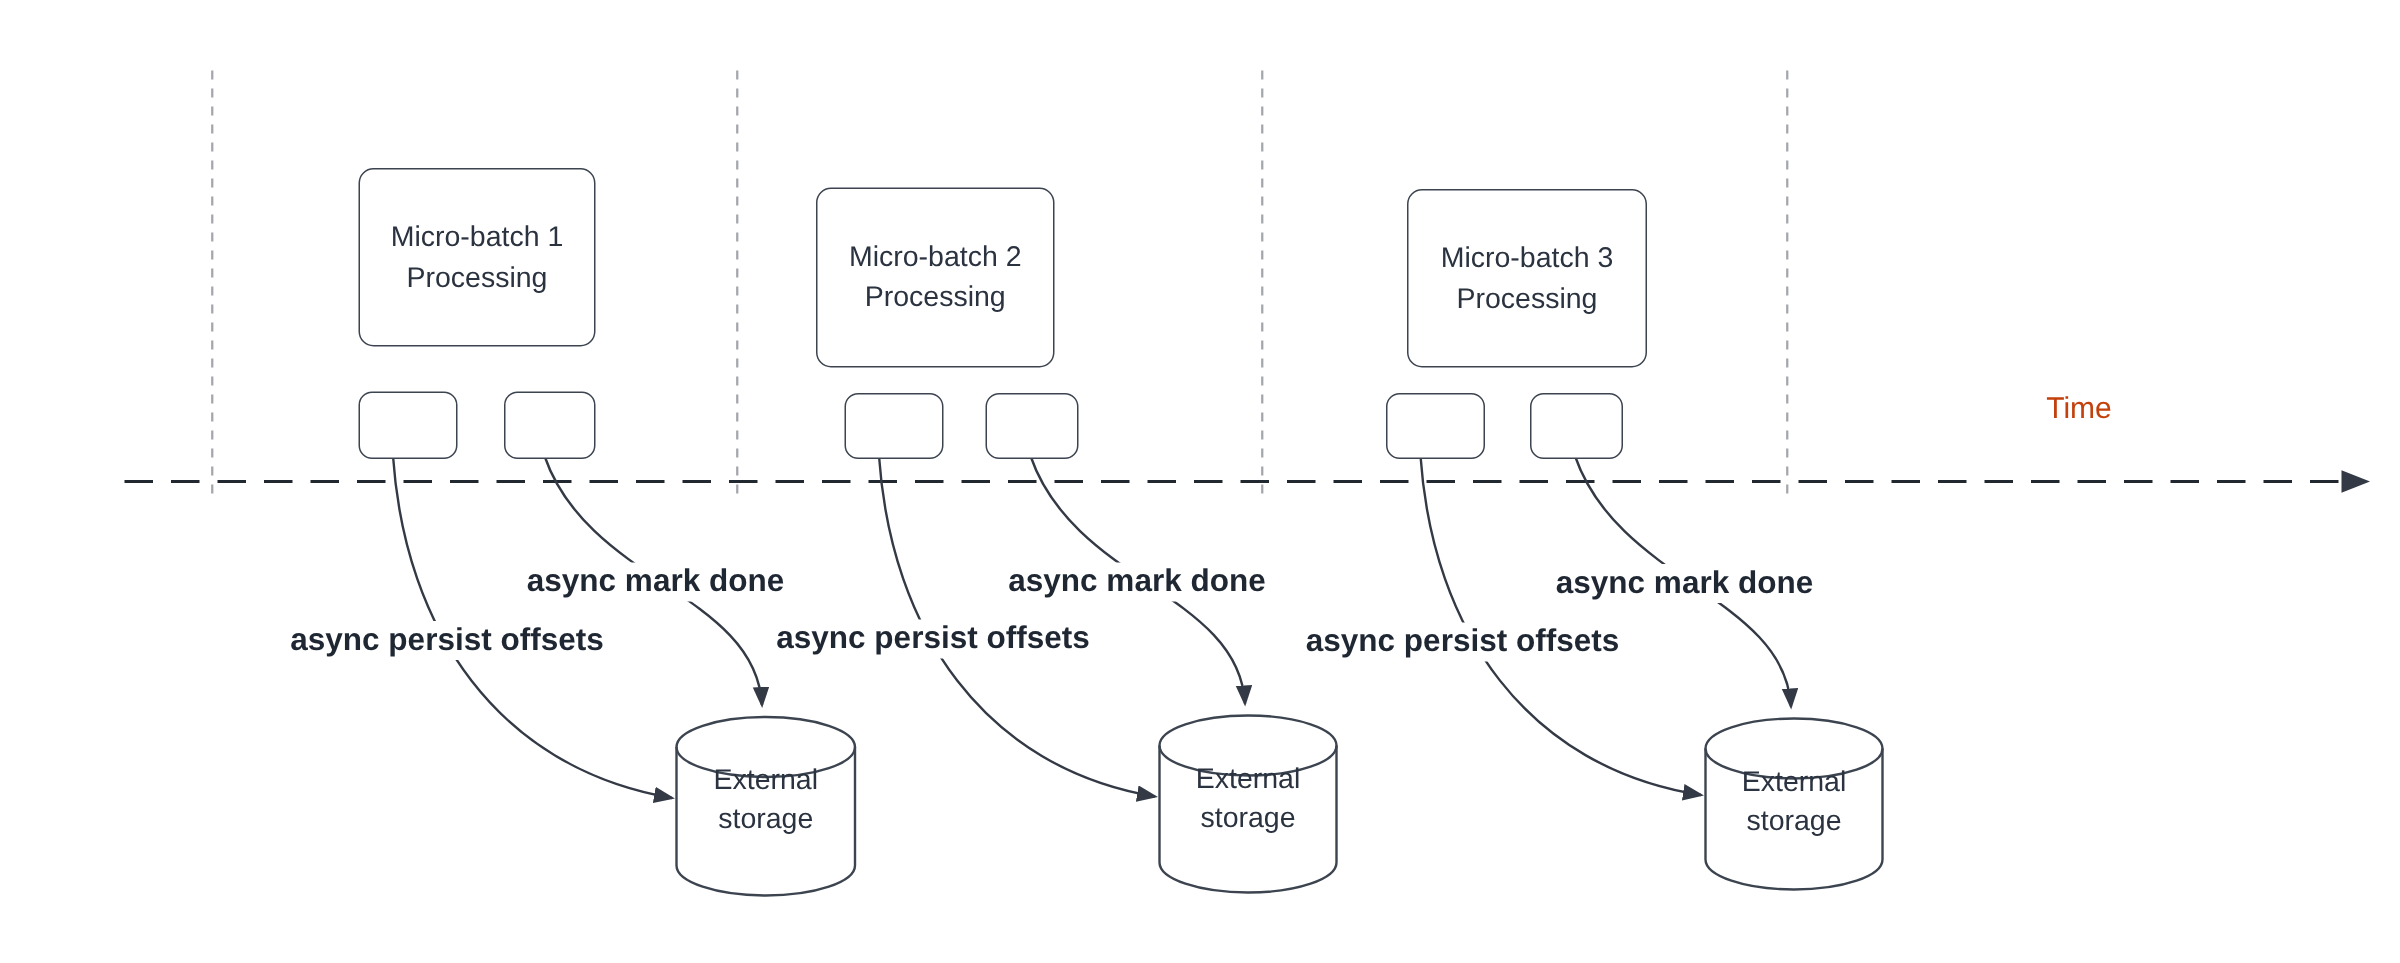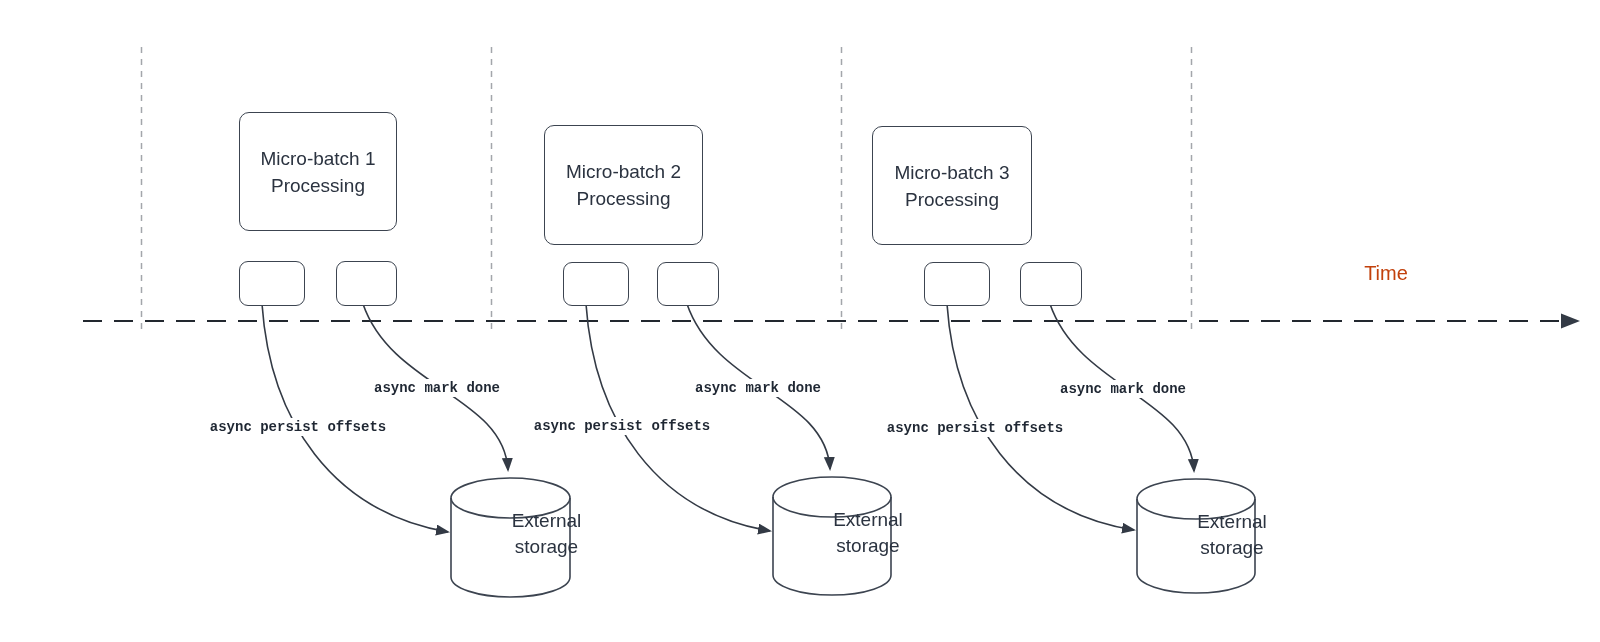--- a/index.html
+++ b/index.html
@@ -15,25 +15,25 @@
     text-align:center;font-size:19px;line-height:27px;color:#2b3340;
     white-space:pre-line;
   }
   .task-box{
     position:absolute;z-index:2;background:#ffffff;
     border:1.6px solid #3c4450;border-radius:9px;
   }
   .arrow-label{
     position:absolute;z-index:3;transform:translate(-50%,-50%);
     background:#ffffff;padding:1px 4px;
-    font-size:14px;font-weight:bold;color:#1f2733;white-space:nowrap;font-family:Liberation Mono, monospace;
+    font-size:21px;font-weight:bold;color:#1f2733;white-space:nowrap;
   }
   .storage-label{
     position:absolute;z-index:2;text-align:center;
-    font-size:19px;line-height:26px;color:#2b3340;white-space:pre-line;padding-left:36px;
+    font-size:19px;line-height:26px;color:#2b3340;white-space:pre-line;
   }
   .time-label{
     position:absolute;z-index:2;font-size:20px;color:#c2410c;
     transform:translate(-50%,-50%);
   }
 </style>
 </head>
 <body>
 
 <div class="stage">
@@ -93,21 +93,21 @@
     <span>Micro-batch 2
 Processing</span>
   </div>
   <div class="task-box" style="left:563px;top:262px;width:64px;height:42px;"></div>
   <div class="task-box" style="left:657px;top:262px;width:60px;height:42px;"></div>
   <div class="arrow-label" style="left:622px;top:426px;">async persist offsets</div>
   <div class="arrow-label" style="left:758px;top:388px;">async mark done</div>
   <div class="storage-label" style="left:773px;top:507px;width:118px;">External
 storage</div>
 
-  <div class="proc-box" style="left:872px;top:126px;width:158px;height:117px;">
+  <div class="proc-box" style="left:938px;top:126px;width:158px;height:117px;">
     <span>Micro-batch 3
 Processing</span>
   </div>
   <div class="task-box" style="left:924px;top:262px;width:64px;height:42px;"></div>
   <div class="task-box" style="left:1020px;top:262px;width:60px;height:42px;"></div>
   <div class="arrow-label" style="left:975px;top:428px;">async persist offsets</div>
   <div class="arrow-label" style="left:1123px;top:389px;">async mark done</div>
   <div class="storage-label" style="left:1137px;top:509px;width:118px;">External
 storage</div>
 

